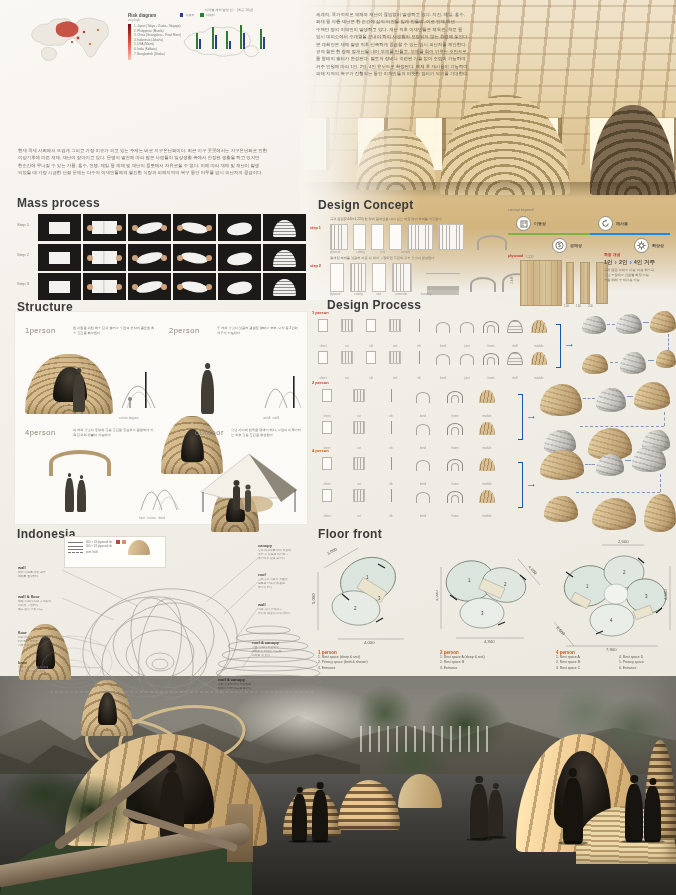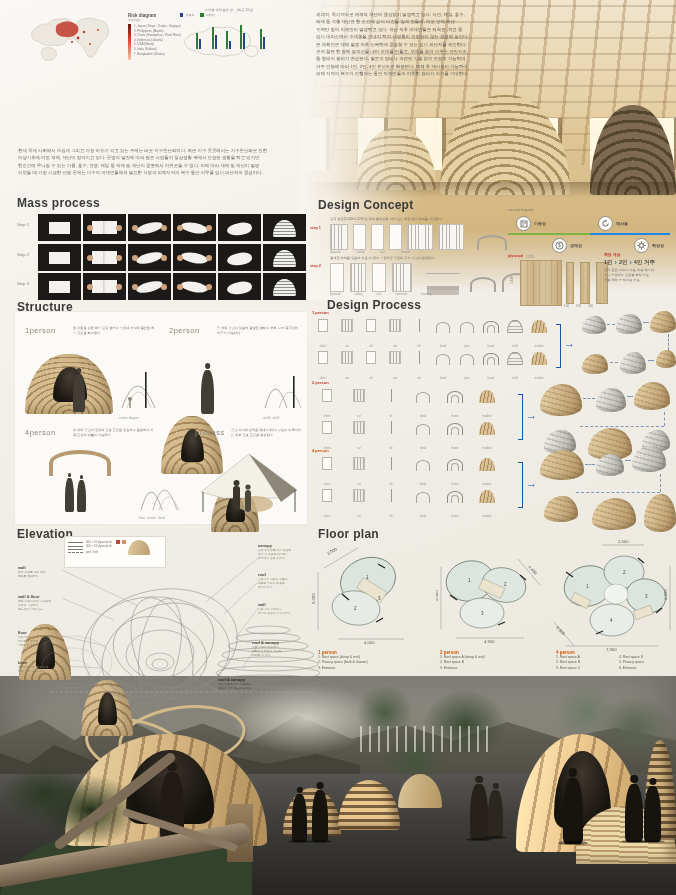--- a/index.html
+++ b/index.html
@@ -556,36 +556,36 @@
     <div class="abs warc" style="left:34px;top:138px;width:54px;height:22px;border-color:#b49a6e;border-width:4px;"></div>
     <div class="esil" style="left:50px;top:166px;width:9px;height:34px;"></div>
     <div class="esil" style="left:62px;top:168px;width:9px;height:32px;"></div>
     <svg class="abs" style="left:124px;top:150px;" width="44px" height="52" viewBox="0 0 44 52">
       <path d="M2,48 Q12,12 23,48" fill="none" stroke="#9a968c" stroke-width="0.8"></path>
       <path d="M14,48 Q25,8 38,48" fill="none" stroke="#9a968c" stroke-width="0.7"></path>
       <path d="M20,48 Q29,22 40,48" fill="none" stroke="#c0bcb2" stroke-width="0.6"></path>
     </svg>
     <div class="abs cap" style="left:124px;top:204px;">front · section · detail</div>
 
-    <div class="abs eulabel" style="left:180px;top:116px;">process</div>
+    <div class="abs eulabel" style="left:180px;top:116px;">outdoor</div>
     <div class="abs t32" style="left:216px;top:116px;width:72px;">유닛 사이에 천막을 덧대어 취사, 모임이 이루어지는 외부 공용 공간을 형성한다</div>
     <svg class="abs" style="left:178px;top:136px;" width="110" height="70" viewBox="0 0 110 70">
       <polygon points="8,44 56,6 104,42 86,50 30,50" fill="#f3f0e8" stroke="#c9c5bb" stroke-width="0.8"></polygon>
       <polygon points="56,6 104,42 88,54 70,26" fill="#8d877a"></polygon>
       <line x1="10" y1="44" x2="10" y2="64" stroke="#555" stroke-width="1"></line>
       <line x1="102" y1="42" x2="102" y2="64" stroke="#555" stroke-width="1"></line>
       <ellipse cx="62" cy="56" rx="18" ry="8" fill="#cdb488" opacity="0.8"></ellipse>
       <rect x="40" y="38" width="7" height="24" rx="3" fill="#39352d"></rect>
         <circle cx="43.5" cy="35" r="3" fill="#39352d"></circle>
       <rect x="52" y="42" width="6" height="22" rx="3" fill="#4a463c"></rect>
         <circle cx="55" cy="39" r="2.6" fill="#4a463c"></circle>
     </svg>
   </div>
 
-  <div class="abs h1sec" style="left:17px;top:527px;">Elevation</div>
+  <div class="abs h1sec" style="left:17px;top:527px;">Indonesia</div>
   <div class="abs lgbox" style="left:64px;top:536px;width:94px;height:24px;">
     <div>
       <div style="display:flex;gap:3px;">
           <div class="lg-sample"></div>
           <span class="t28">600 × 18 plywood rib</span>
         </div>
       <div style="display:flex;gap:3px;">
           <div class="lg-sample dbl"></div>
           <span class="t28">300 × 18 plywood rib</span>
         </div>
@@ -701,21 +701,21 @@
       </div>
   </div>
   <div class="abs" style="left:218px;top:677px;width:72px;z-index:5;">
     <div class="sc-title" style="color:#2e2b26;">roof &amp; canopy</div>
     <div>
         <div class="sc-line" style="color:#45413a;">재해 상황에 따라 차양막을</div>
         <div class="sc-line" style="color:#45413a;">덧대어 단열 성능을 높인다</div>
       </div>
   </div>
 
-  <div class="abs h1sec" style="left:318px;top:527px;">Floor plan</div>
+  <div class="abs h1sec" style="left:318px;top:527px;">Floor front</div>
 
   <svg class="abs" style="left:312px;top:542px;" width="118" height="104" viewBox="0 0 118 104">
     <ellipse cx="56" cy="38" rx="28" ry="22" transform="rotate(-18 56 38)" fill="#dbe4dd" stroke="#6c7a6e" stroke-width="0.8"></ellipse>
     <ellipse cx="44" cy="66" rx="24" ry="17" transform="rotate(8 44 66)" fill="#e6ebe5" stroke="#79877b" stroke-width="0.7"></ellipse>
     <rect x="46" y="42" width="28" height="12" transform="rotate(32 60 48)" fill="#eae4cf" stroke="#a3a08e" stroke-width="0.5"></rect>
     <g stroke="#222" stroke-width="1.3">
         <line x1="30" y1="52" x2="37" y2="58"></line>
         <line x1="66" y1="22" x2="73" y2="26"></line>
         <line x1="64" y1="80" x2="71" y2="76"></line>
       </g>

